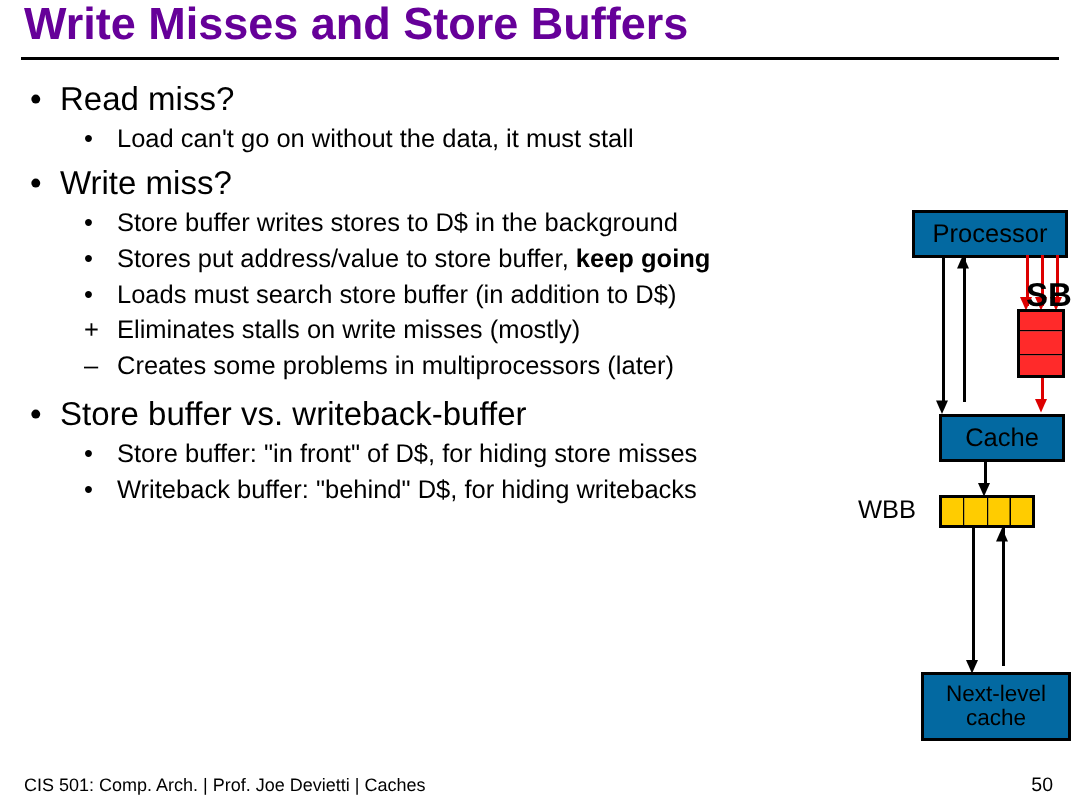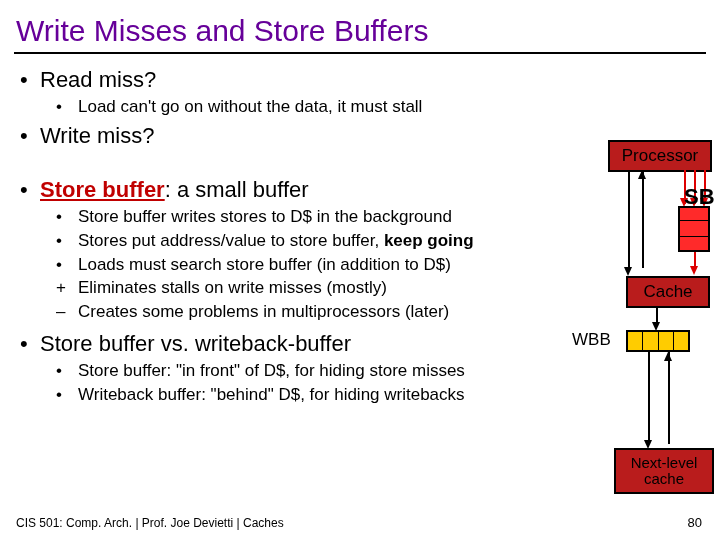--- a/index.html
+++ b/index.html
@@ -1,32 +1,32 @@
 <!DOCTYPE html>
 <html><head>
 <meta charset="utf-8">
 <style>
   html,body{margin:0;padding:0;width:720px;height:540px;font-family:Verdana,Arial,sans-serif;background:#fff;color:#000;overflow:hidden}
   .slide{position:relative;width:720px;height:540px}
-  .title{color:#660099;font-size:30px;padding:14px 0 4px 16px;font-weight:normal}
+  .title{color:#660099;font-size:30px;padding:0 0 4px 16px;font-weight:bold}
   .title-underline{border-bottom:2.5px solid #000;margin:0 14px 0 14px}
   .content{padding:10px 4px 0 20px;font-size:18px;line-height:1.28}
   ul{list-style:none;margin:0;padding:0}
   li{margin:0;padding:0}
   .lvl1{margin:2px 0 2px 0}
   .lvl1 .bullet{display:inline-block;width:20px}
   .lvl2{margin:2px 0 2px 36px;font-size:17px}
   .lvl2 .bullet{display:inline-block;width:22px}
   .emph-u{color:#c00000;font-weight:bold;text-decoration:underline}
   .big{font-size:22px}
   .footer{position:absolute;left:16px;bottom:10px;font-size:12px;color:#000}
   .pagenum{position:absolute;right:18px;bottom:10px;font-size:13px}
   
   .diagram{position:absolute;right:8px;top:140px;width:104px;height:360px}
-  .box{position:absolute;border:2px solid #000;text-align:center;background:#b91c1c;font-size:17px;display:flex;align-items:center;justify-content:center}
+  .box{position:absolute;border:2px solid #000;text-align:center;background:#0369a1;font-size:17px;display:flex;align-items:center;justify-content:center}
   .proc{left:0;top:0;width:100px;height:28px}
   .sb{position:absolute;left:70px;top:66px;width:32px;height:46px}
   .sb-cell{width:100%;height:33.33%;border-bottom:1.5px solid #000;background:#ff2a2a;box-sizing:border-box}
   .sb-cell:last-child{border-bottom:none}
   .sb-frame{position:absolute;left:70px;top:66px;width:32px;height:46px;border:2px solid #000;box-sizing:border-box}
   .sb-label{position:absolute;left:76px;top:44px;font-size:22px;font-weight:bold}
   .cache{left:18px;top:136px;width:80px;height:28px}
   .wbb{position:absolute;left:18px;top:190px;width:64px;height:22px;border:2px solid #000;box-sizing:border-box;display:flex}
   .wbb-cell{flex:1;border-right:1.5px solid #000;background:#ffcc00}
   .wbb-cell:last-child{border-right:none}
@@ -45,21 +45,20 @@
 
   <div class="title">Write Misses and Store Buffers</div>
   <div class="title-underline"></div>
 
   <div class="content">
     <ul>
       <li class="lvl1 big"><span class="bullet">•</span><span>Read miss?</span></li>
       <li class="lvl2"><span class="bullet">•</span><span>Load can't go on without the data, it must stall</span></li>
       <li class="lvl1 big" style="margin-top:4px"><span class="bullet">•</span><span>Write miss?</span></li>
 
-      <li class="lvl1 big" style="margin-top:26px"><span class="bullet">•</span><span class="emph-u">Store buffer</span><span>: a small buffer</span></li>
       <li class="lvl2"><span class="bullet">•</span><span>Store buffer writes stores to D$ in the background</span></li>
       <li class="lvl2"><span class="bullet">•</span><span>Stores put address/value to store buffer, </span><b>keep going</b></li>
       <li class="lvl2"><span class="bullet">•</span><span>Loads must search store buffer (in addition to D$)</span></li>
       <li class="lvl2"><span class="bullet">+</span><span>Eliminates stalls on write misses (mostly)</span></li>
       <li class="lvl2"><span class="bullet">–</span><span>Creates some problems in multiprocessors (later)</span></li>
 
       <li class="lvl1 big" style="margin-top:7px"><span class="bullet">•</span><span>Store buffer vs. writeback-buffer</span></li>
       <li class="lvl2"><span class="bullet">•</span><span>Store buffer: "in front" of D$, for hiding store misses</span></li>
       <li class="lvl2"><span class="bullet">•</span><span>Writeback buffer: "behind" D$, for hiding writebacks</span></li>
     </ul>
@@ -106,14 +105,14 @@
 
     <div class="line-v" style="left:40px;top:212px;height:92px"></div>
     <div class="arrow a-down" style="left:36px;top:300px"></div>
     <div class="line-v" style="left:60px;top:212px;height:92px"></div>
     <div class="arrow a-up" style="left:56px;top:212px"></div>
 
     <div class="box nlc">Next-level cache</div>
   </div>
 
   <div class="footer">CIS 501: Comp. Arch.  |  Prof. Joe Devietti  |  Caches</div>
-  <div class="pagenum">80</div>
+  <div class="pagenum">50</div>
 </div>
 
 </body></html>

